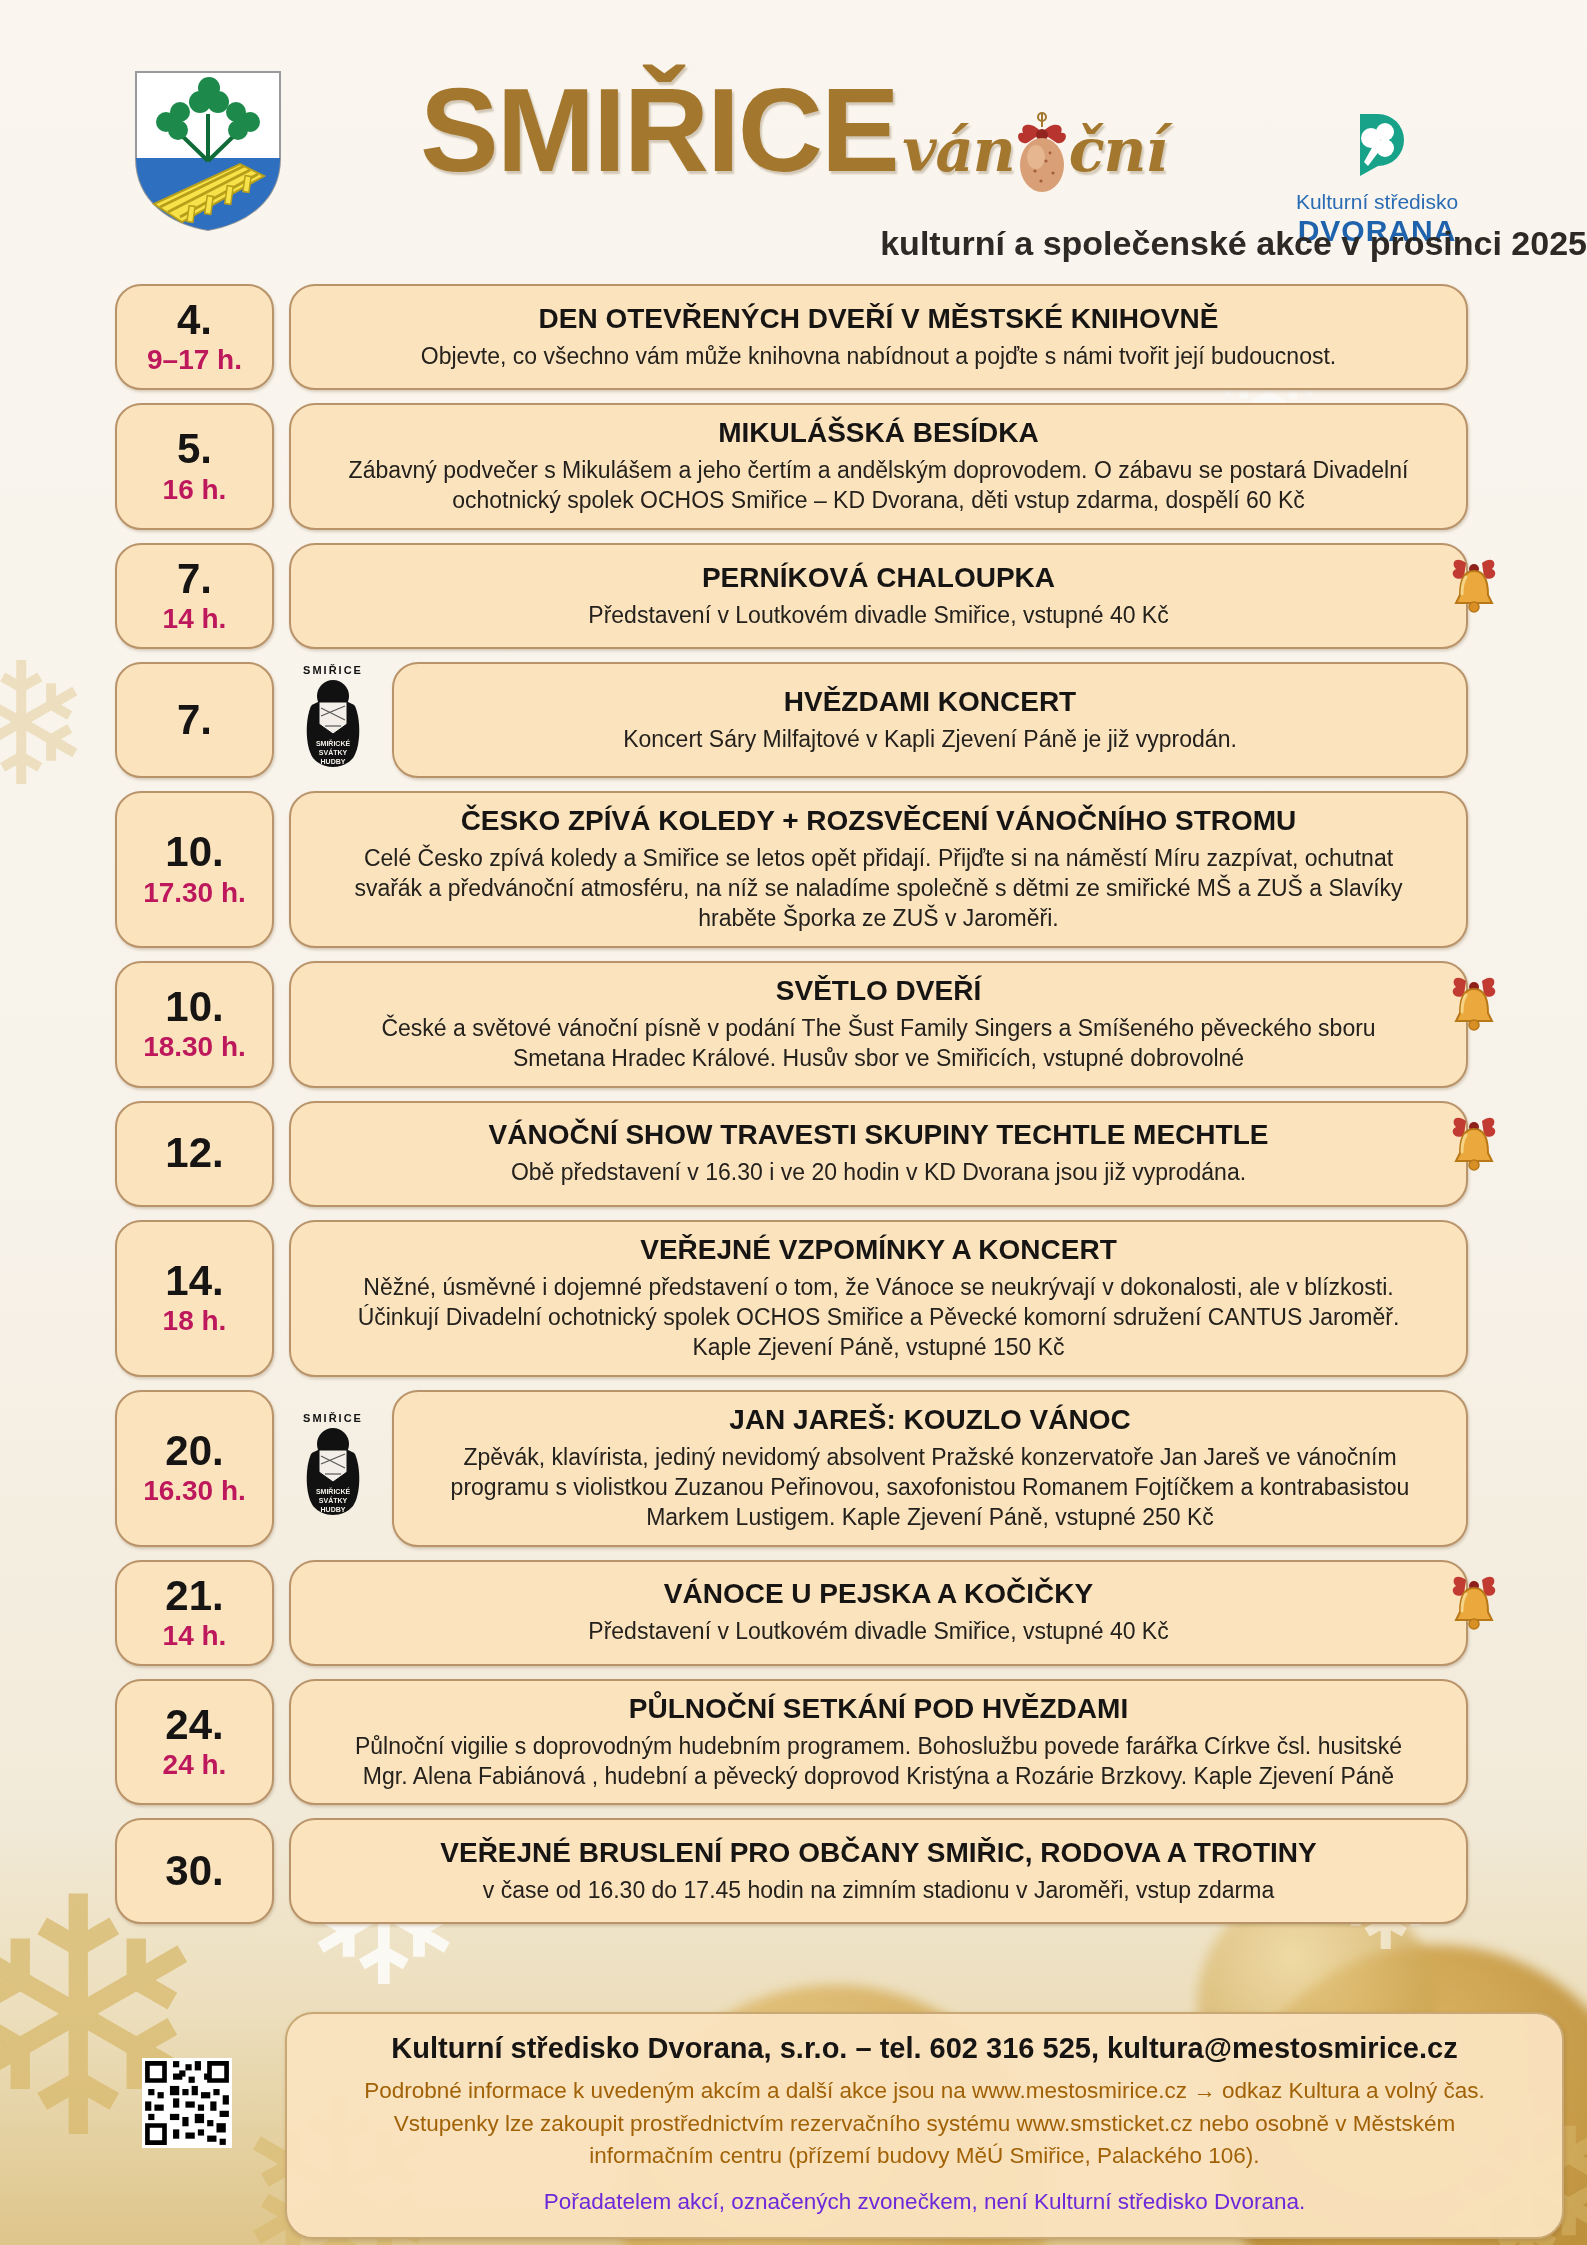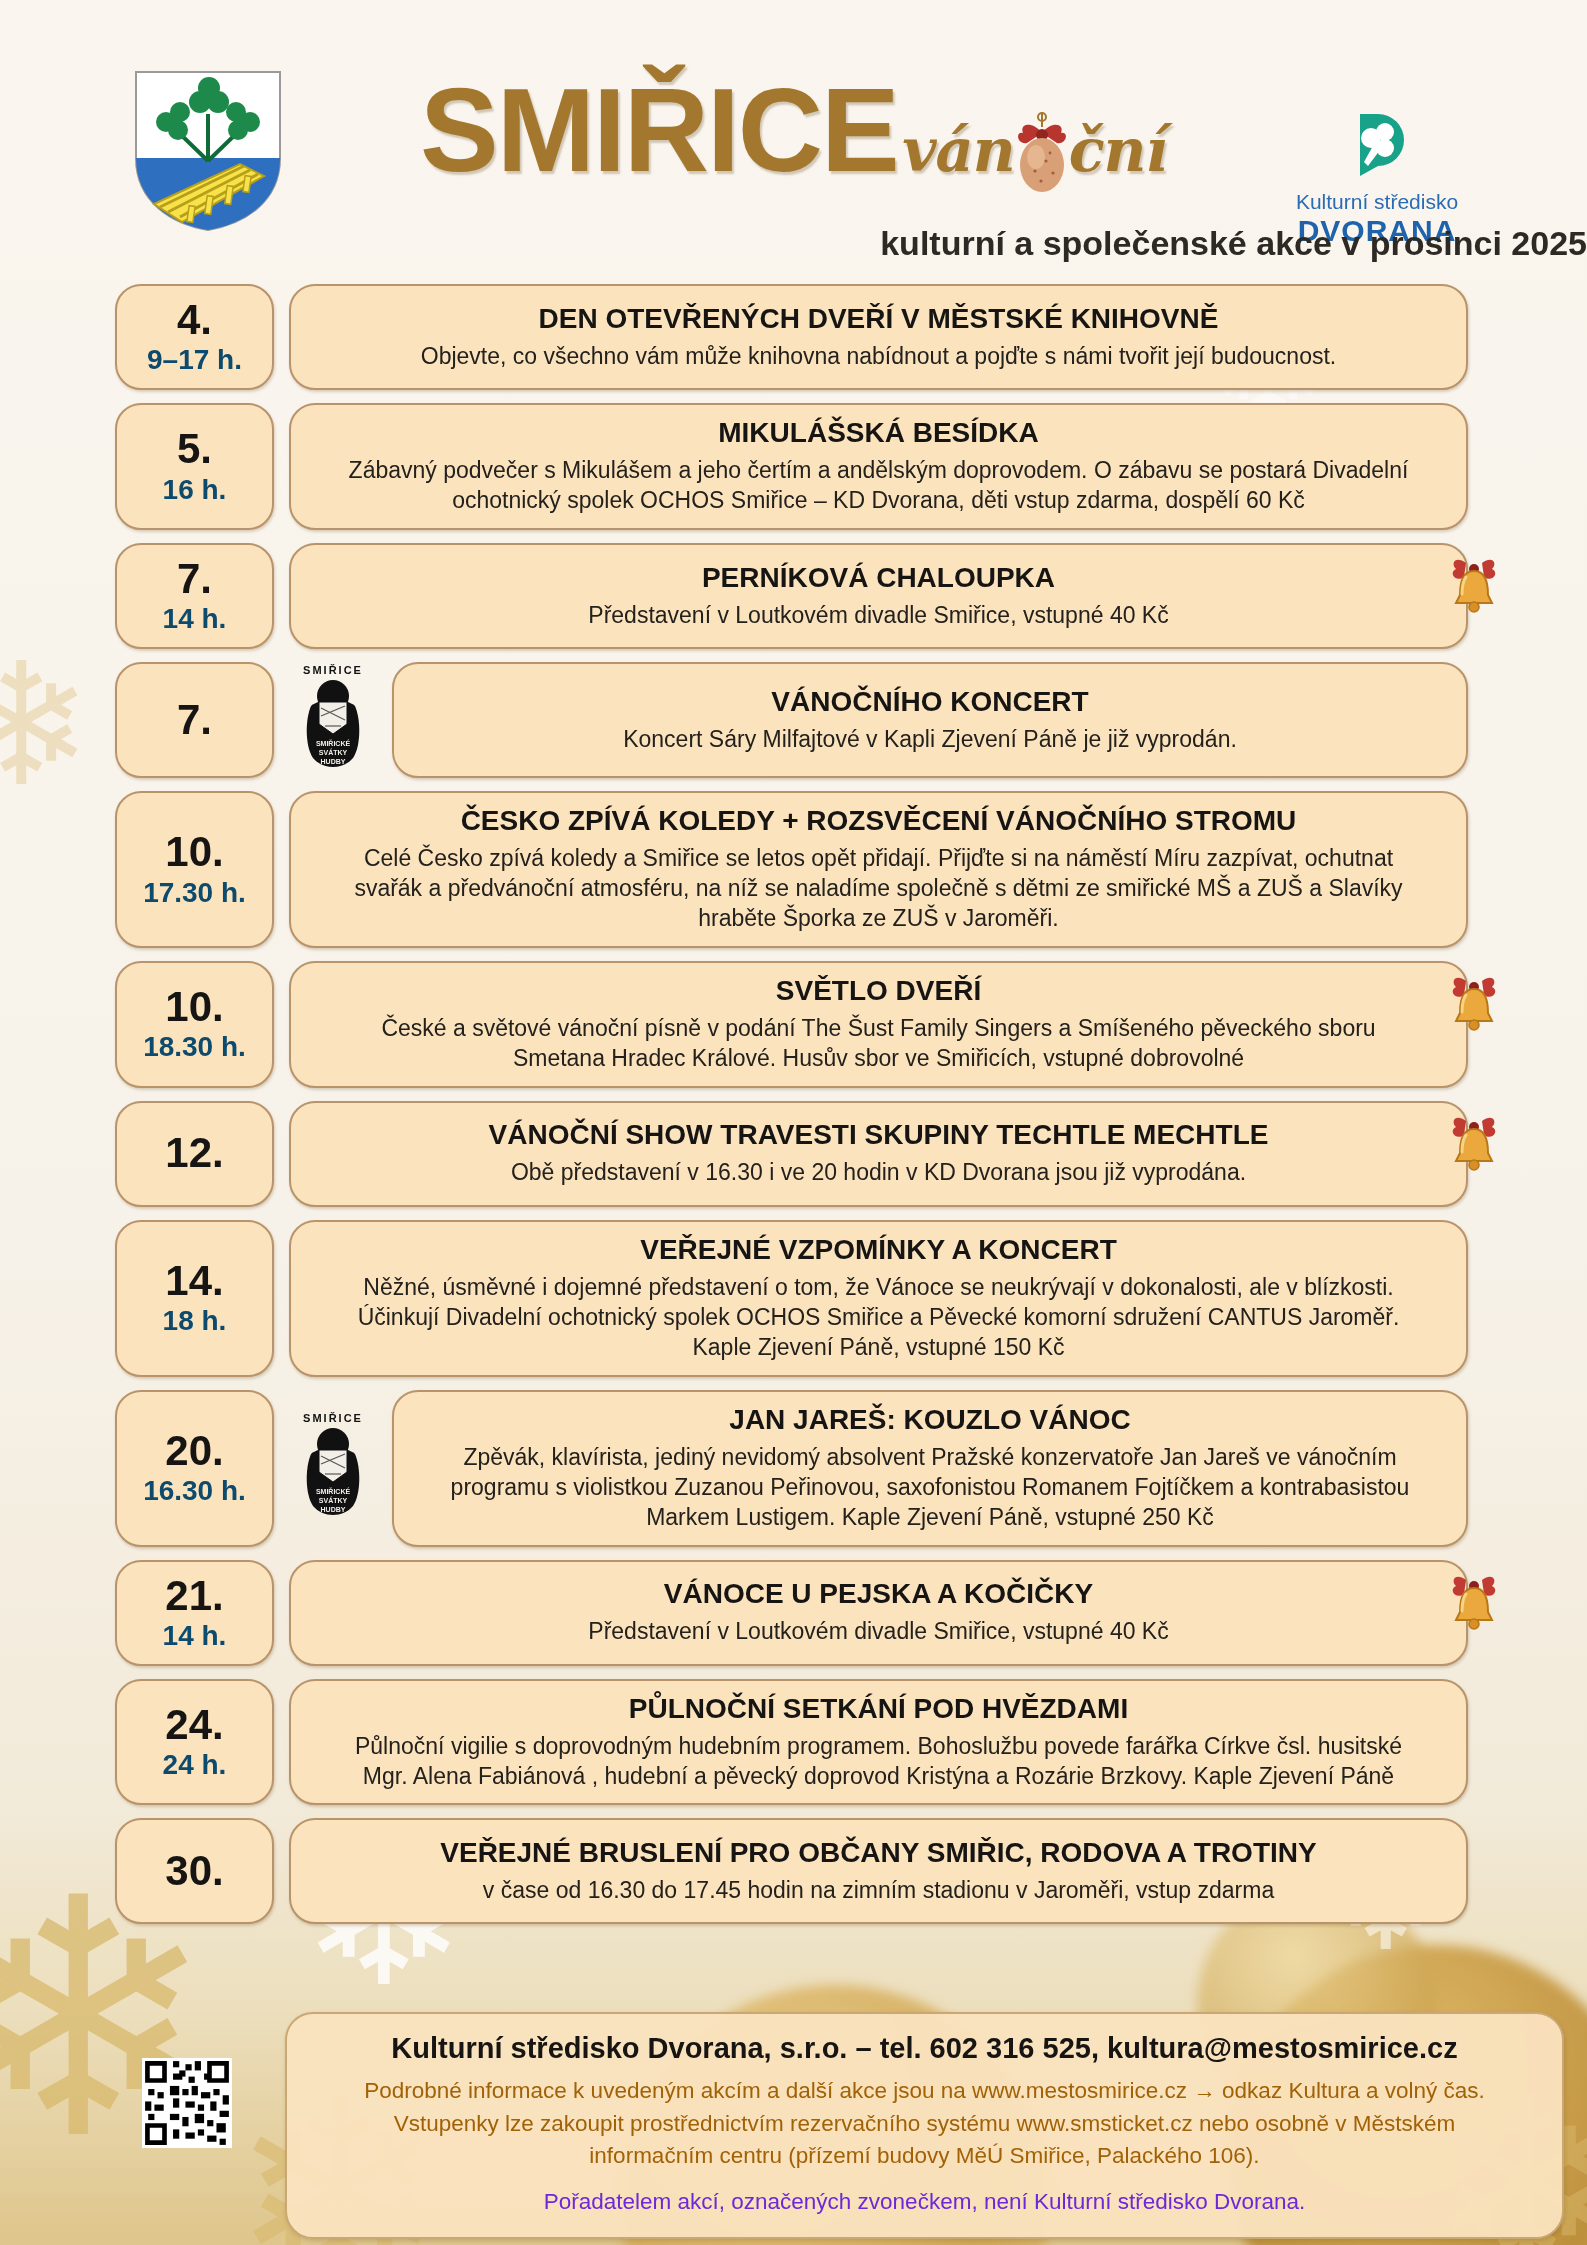--- a/index.html
+++ b/index.html
@@ -27,21 +27,21 @@
   .org-line2{font-size:30px;font-weight:bold;color:#1f63ad;letter-spacing:1px;}
   .subtitle{position:absolute;left:0;right:0;top:224px;text-align:right;
      font-size:34px;font-weight:bold;color:#2d2a26;}
   
   .events{position:absolute;left:115px;top:284px;width:1353px;display:flex;flex-direction:column;}
   .event-row{display:flex;gap:15px;margin-bottom:13px;min-height:106px;align-items:stretch;}
   .date-box{width:155px;flex:0 0 155px;background:#fbe3be;border:2px solid #b9946a;
      border-radius:26px;display:flex;flex-direction:column;align-items:center;justify-content:center;
      box-shadow:1px 2px 3px rgba(120,85,40,.25);}
   .date-num{font-size:42px;font-weight:bold;color:#171513;line-height:1.1;}
-  .date-time{font-size:28px;font-weight:bold;color:#0c4a6e;line-height:1.2;}
+  .date-time{font-size:28px;font-weight:bold;color:#be185d;line-height:1.2;}
   .badge-slot{width:88px;flex:0 0 88px;display:flex;align-items:center;justify-content:center;}
   .event-card{flex:1;position:relative;background:#fbe3be;border:2px solid #b9946a;border-radius:26px;
      padding:12px 46px;display:flex;flex-direction:column;justify-content:center;text-align:center;
      box-shadow:1px 2px 3px rgba(120,85,40,.25);}
   .event-title{font-size:28px;font-weight:bold;color:#171513;letter-spacing:0px;margin-bottom:6px;}
   .event-desc{font-size:23px;color:#24211d;line-height:1.32;}
   .bell{position:absolute;right:-44px;top:4px;width:62px;height:70px;}
   
   .footer-card{position:absolute;left:285px;width:1183px;top:2012px;background:rgba(250,227,191,.95);
      border:2px solid #c9a873;border-radius:28px;padding:18px 46px 22px;text-align:center;z-index:4;
@@ -208,21 +208,21 @@
               <line x1="34" y1="64" x2="50" y2="64"></line>
             </g>
           <g fill="#f3efe8" font-family="Liberation Sans,sans-serif" font-weight="bold" text-anchor="middle">
             <text x="42" y="84" font-size="7">SMIŘICKÉ</text>
             <text x="42" y="93" font-size="7">SVÁTKY</text>
             <text x="42" y="102" font-size="7">HUDBY</text>
           </g>
         </svg>
       </div>
       <div class="event-card">
-        <div class="event-title">VÁNOČNÍHO KONCERT</div>
+        <div class="event-title">HVĚZDAMI KONCERT</div>
         <div class="event-desc">Koncert Sáry Milfajtové v Kapli Zjevení Páně je již vyprodán.</div>
 
       </div>
     </div>
 
     <div class="event-row">
       <div class="date-box">
         <div class="date-num">10.</div>
         <div class="date-time">17.30 h.</div>
       </div>

